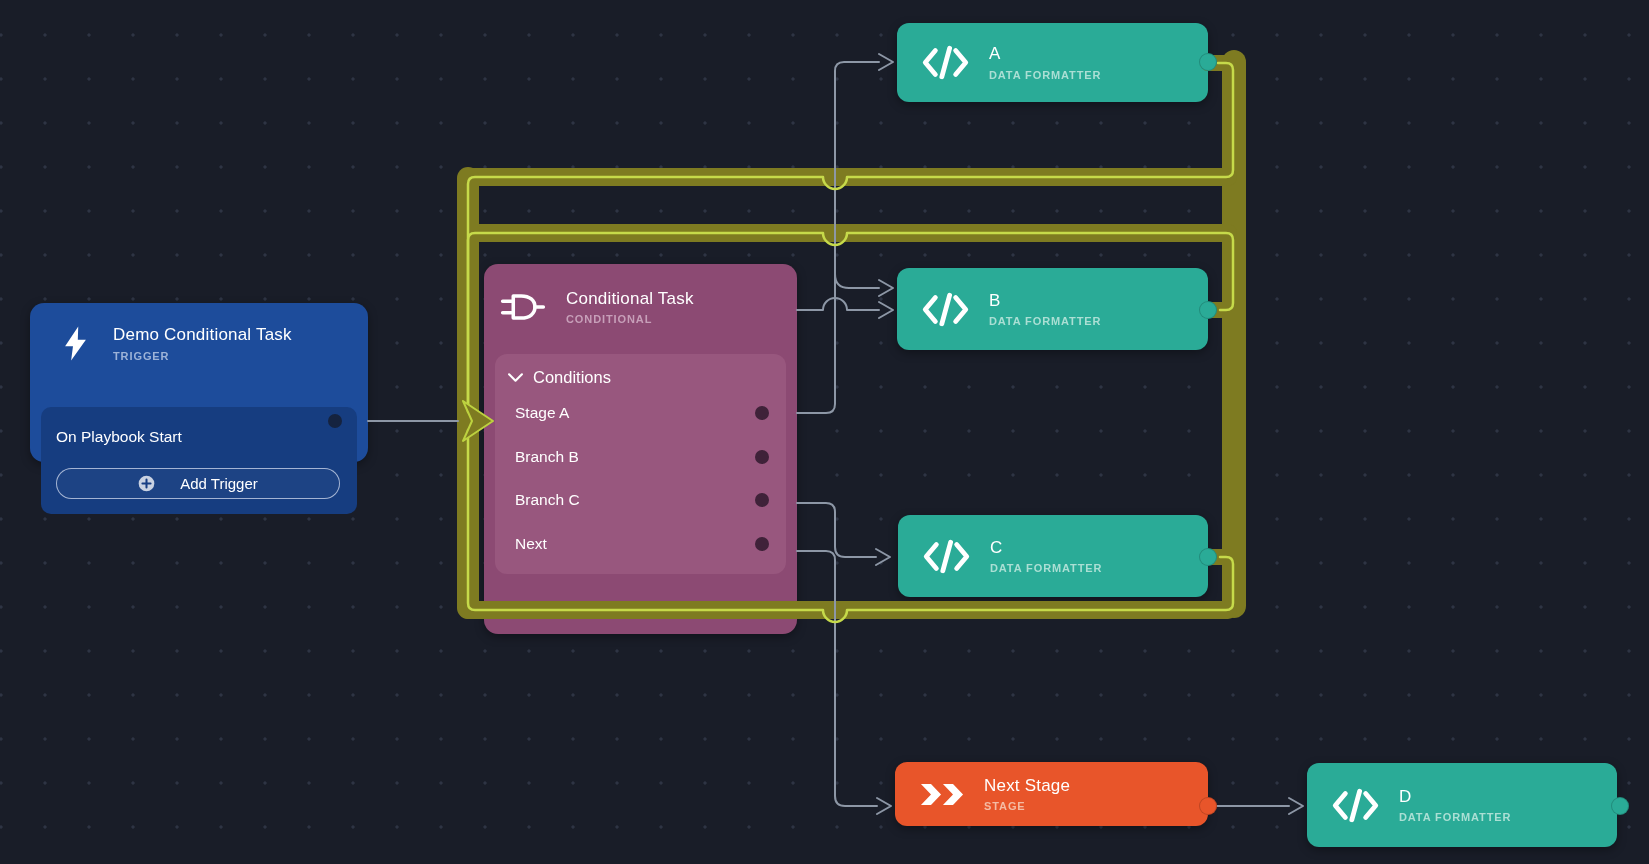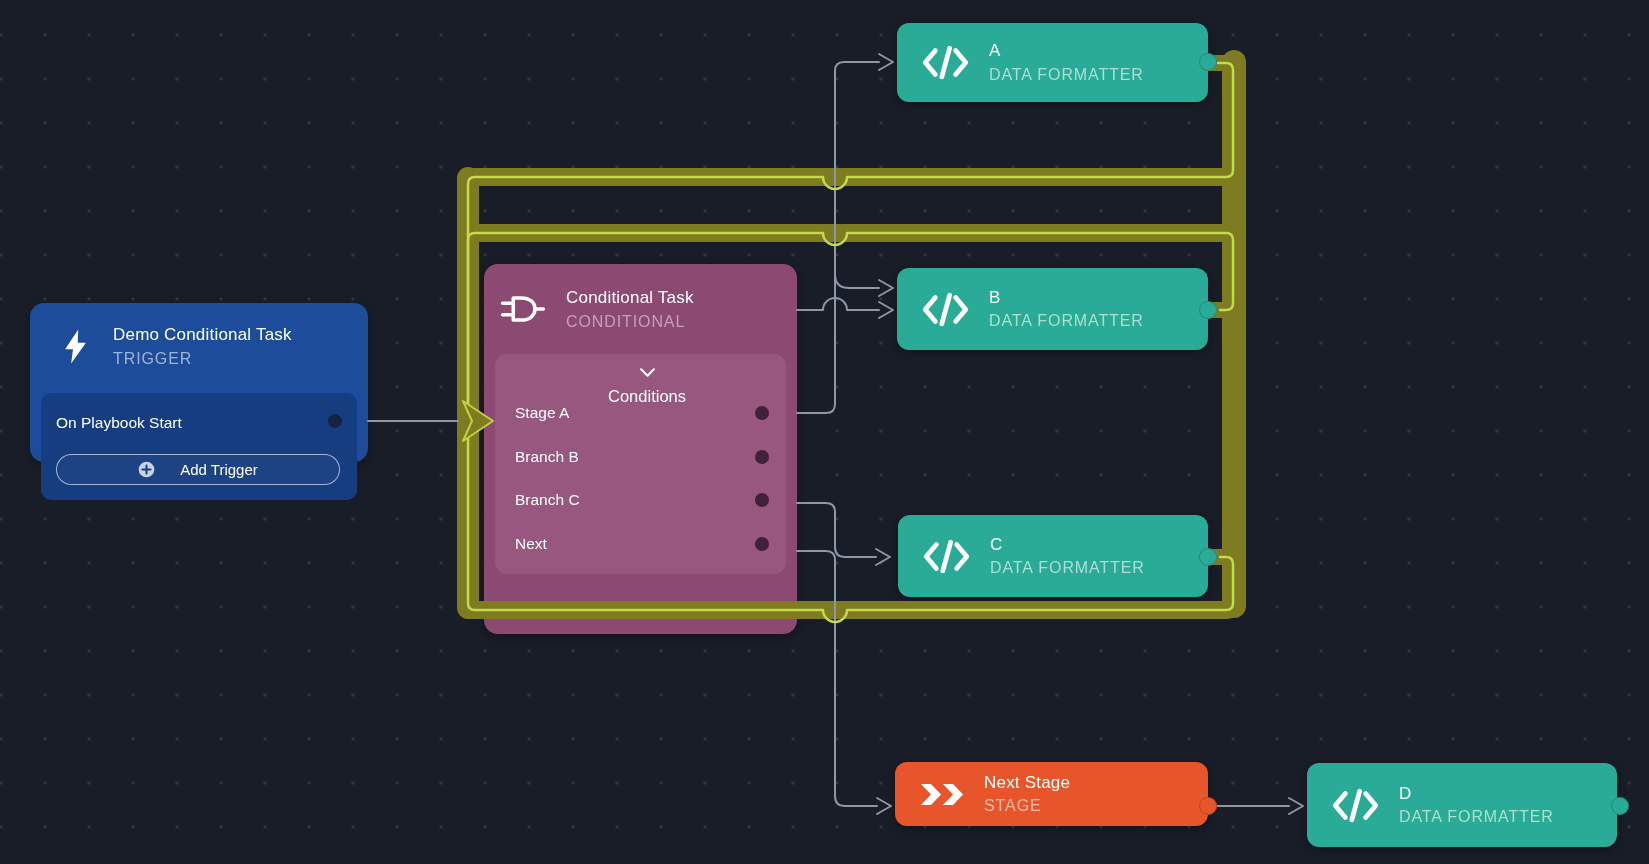--- a/index.html
+++ b/index.html
@@ -5,36 +5,36 @@
   html,body{margin:0;padding:0;background:#10141d;}
   .canvas{
     position:relative;width:1649px;height:864px;overflow:hidden;
     background-color:#191d28;
     background-image:radial-gradient(circle,#2e3444 1.3px,transparent 1.9px);
     background-size:44px 44px;background-position:23px 13px;
     font-family:"Liberation Sans","DejaVu Sans",sans-serif;
   }
   .node{position:absolute;border-radius:14px;box-shadow:0 3px 10px rgba(0,0,0,.35);z-index:1;}
   .node-title{font-size:17px;color:#ffffff;letter-spacing:.2px;line-height:1.15;}
-  .node-sub{font-size:16px;font-weight:400;letter-spacing:.9px;margin-top:5px;}
+  .node-sub{font-size:11px;font-weight:700;letter-spacing:.9px;margin-top:5px;}
   
   .trigger{left:30px;top:303px;width:338px;height:159px;background:#1d4c9b;}
   .trigger-header{display:flex;align-items:center;gap:24px;padding:22px 0 0 32px;}
   .trigger .node-sub{color:#9db3d8;}
-  .trigger-panel{position:absolute;left:11px;top:90px;width:316px;height:107px;background:#163d80;border-radius:10px;}
+  .trigger-panel{position:absolute;left:11px;top:104px;width:316px;height:107px;background:#163d80;border-radius:10px;}
   .trigger-row-label{position:absolute;left:15px;top:30px;transform:translateY(-50%);font-size:15.5px;color:#fff;}
   .add-trigger-btn{position:absolute;left:15px;top:61px;width:284px;height:31px;box-sizing:border-box;
     border:1.5px solid rgba(222,230,245,.7);border-radius:16px;background:rgba(255,255,255,.03);
     display:flex;align-items:center;justify-content:center;gap:25px;color:#fff;font-size:15px;cursor:pointer;}
   
   .conditional{left:484px;top:264px;width:313px;height:370px;background:#8c4a73;}
   .cond-header{display:flex;align-items:center;gap:20px;padding:24px 0 0 16px;}
   .conditional .node-sub{color:#c79fb9;}
   .cond-panel{position:absolute;left:11px;top:90px;width:291px;height:220px;background:#98577e;border-radius:12px;}
-  .cond-section{display:flex;align-items:center;gap:10px;padding:14px 0 0 13px;color:#fff;font-size:16.5px;flex-direction:column;}
+  .cond-section{display:flex;align-items:center;gap:10px;padding:14px 0 0 13px;color:#fff;font-size:16.5px;}
   .branch-label{position:absolute;left:20px;transform:translateY(-50%);font-size:15.5px;color:#fff;}
   
   .smallnode{border-radius:12px;}
   .smallnode .content{display:flex;align-items:center;gap:20px;padding-left:25px;height:100%;}
   .formatter{background:#2aab97;}
   .formatter .node-sub{color:#abdfd4;}
   .node-a{left:897px;top:23px;width:311px;height:79px;}
   .node-b{left:897px;top:268px;width:311px;height:82px;}
   .node-c{left:898px;top:515px;width:310px;height:82px;}
   .node-d{left:1307px;top:763px;width:310px;height:84px;}

